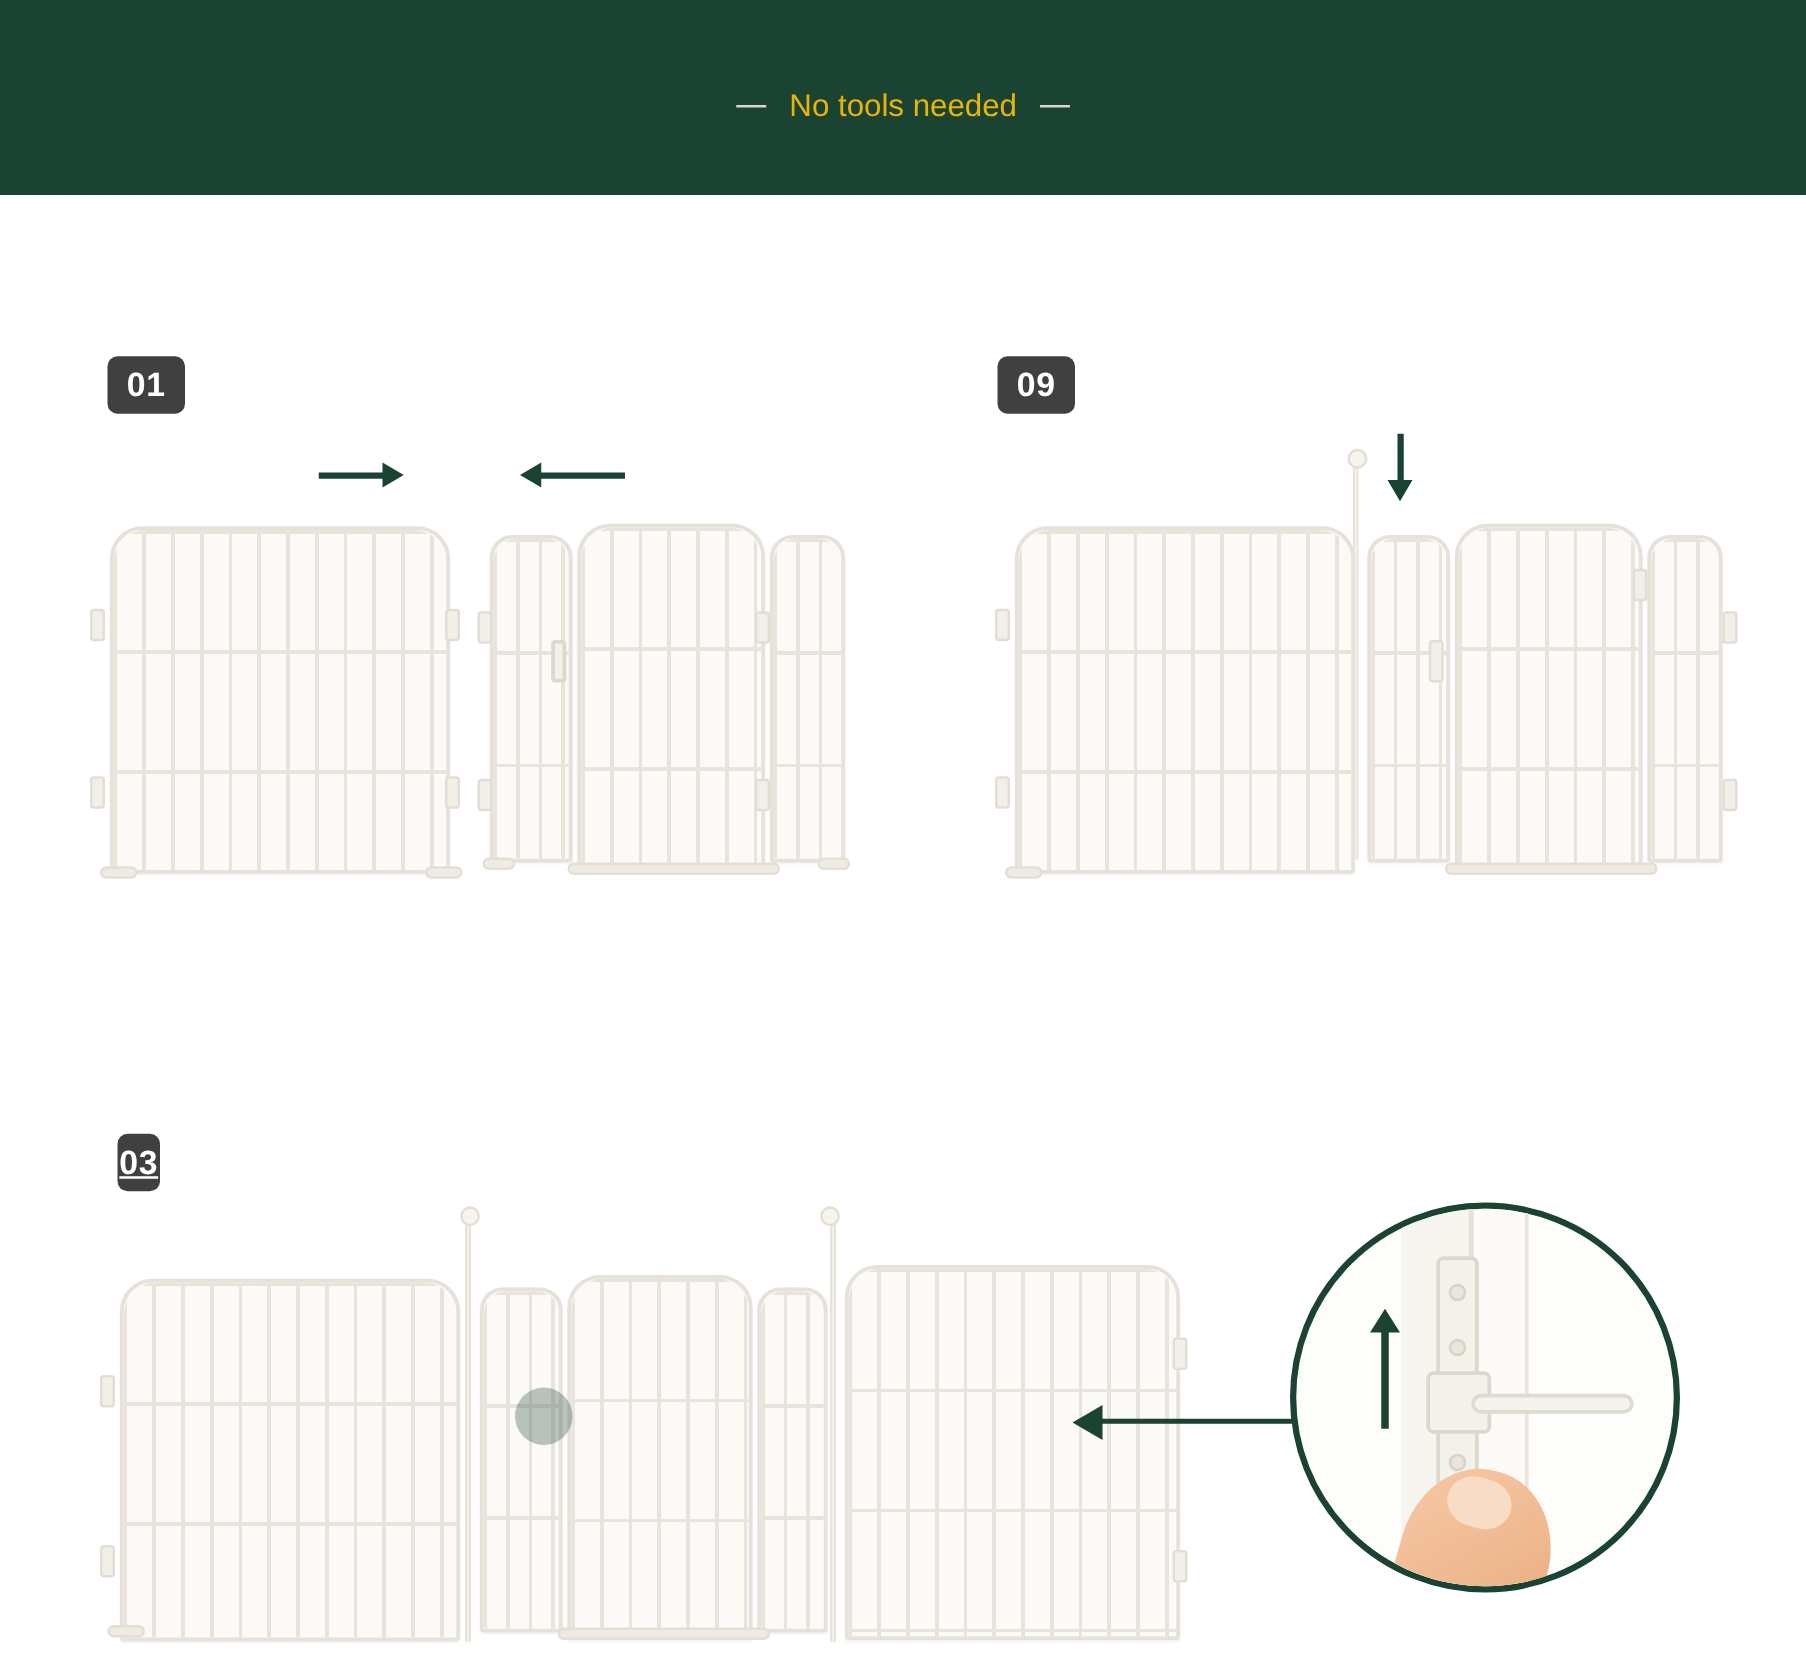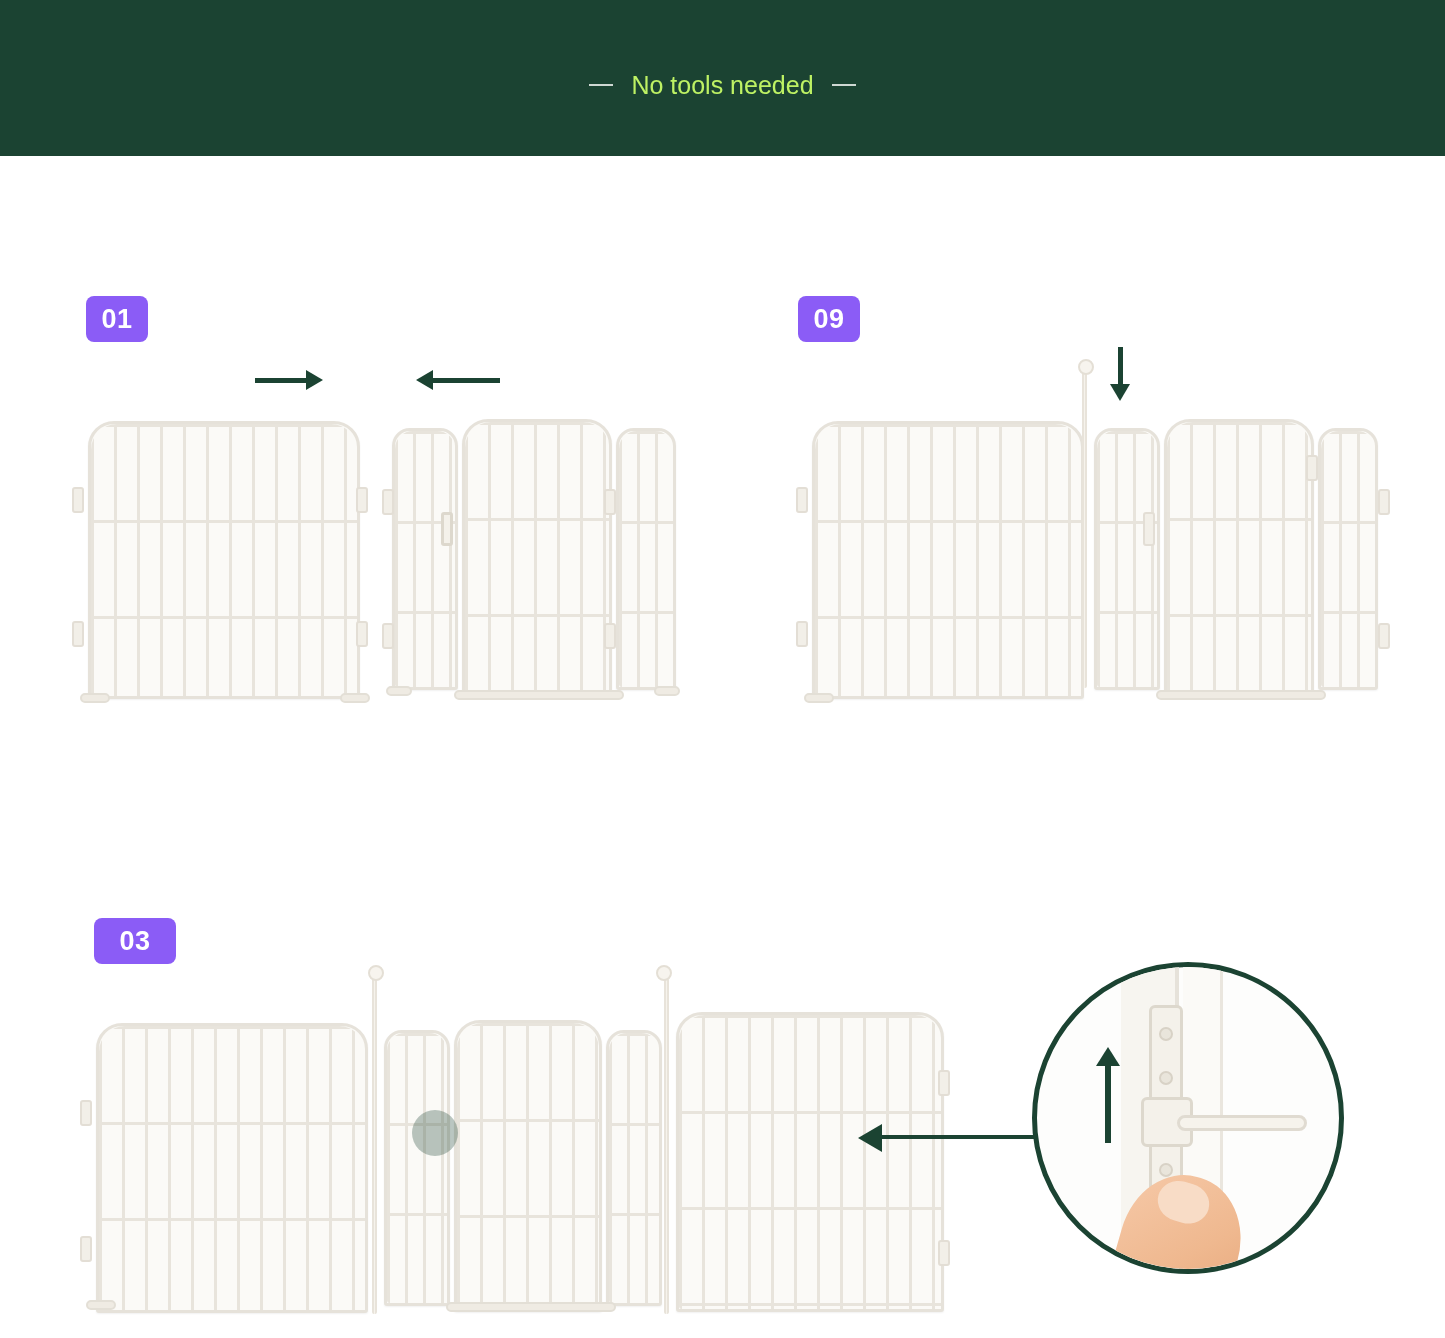--- a/index.html
+++ b/index.html
@@ -42,42 +42,41 @@
     gap: 18px;
     margin-top: 14px;
   }
   .banner-dash {
     display: inline-block;
     width: 24px;
     height: 2px;
     background: #cfd8d3;
   }
   .banner-sub {
-    color: #bef264;
+    color: #eab308;
     font-size: 25px;
     font-weight: normal;
   }
 
   
   .badge {
     position: absolute;
-    background: #8b5cf6;
+    background: #404040;
     color: #ffffff;
     border-radius: 8px;
     font-size: 27px;
     font-weight: bold;
     display: flex;
     align-items: center;
     justify-content: center;
     letter-spacing: 0.5px;
-    margin-top: 11px;
   }
   #badge-01 { left: 86px; top: 285px; width: 62px; height: 46px; }
   #badge-02 { left: 798px; top: 285px; width: 62px; height: 46px; }
-  #badge-03 { left: 94px; top: 907px; width: 82px; height: 46px; }
+  #badge-03 { left: 94px; top: 907px; width: 34px; height: 46px; text-decoration: underline; }
 
   .step3-title {
     position: absolute;
     left: 190px;
     top: 903px;
     color: #1b4332;
     font-size: 35px;
     font-weight: bold;
     letter-spacing: 0.2px;
   }

